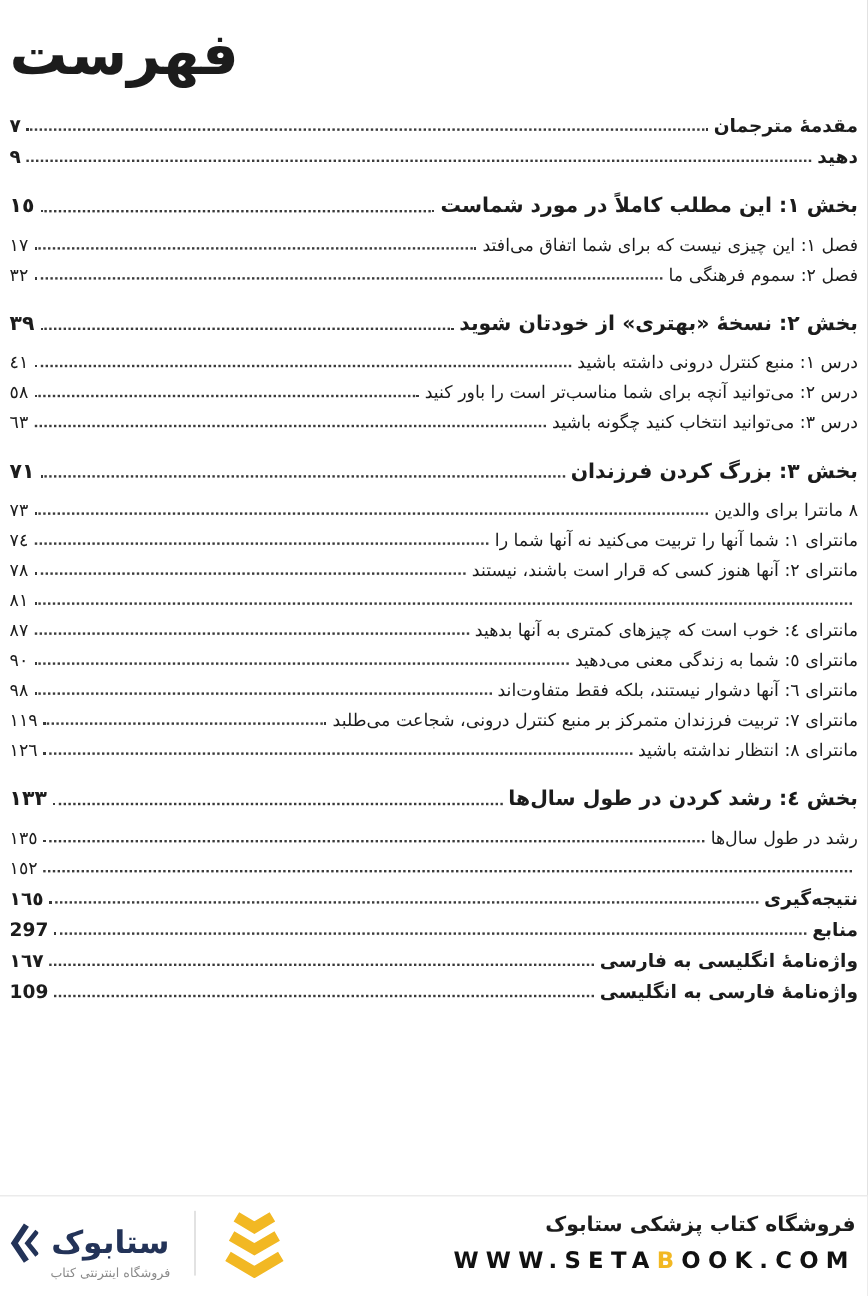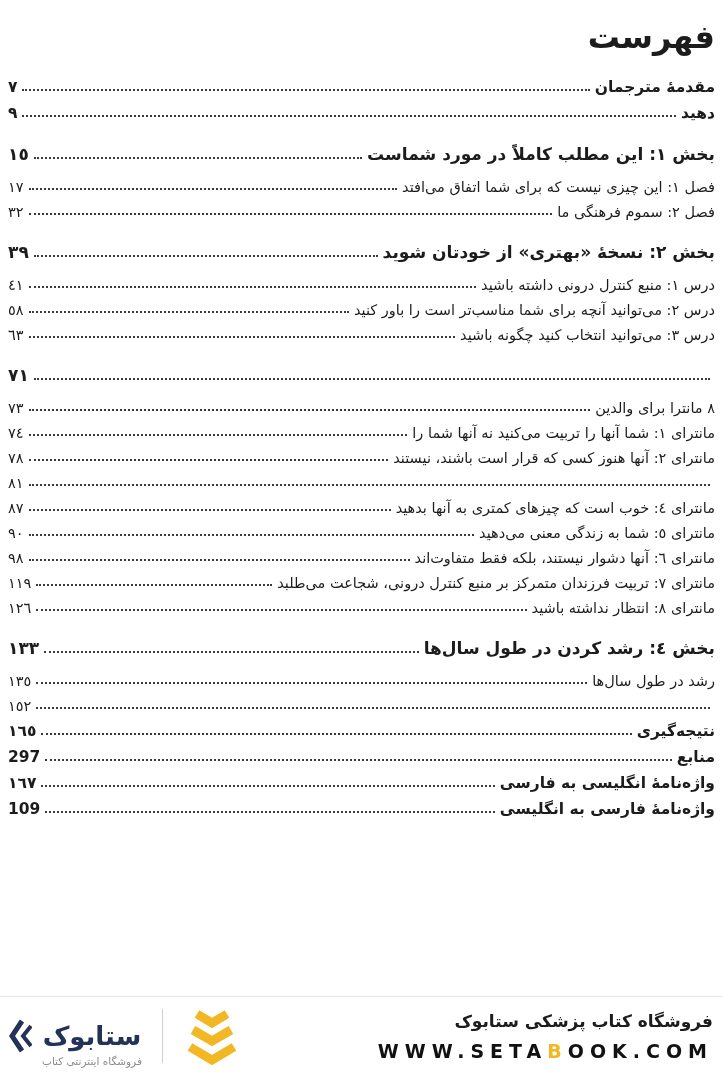--- a/index.html
+++ b/index.html
@@ -5,21 +5,21 @@
   :root { --gold:#F2B823; --navy:#233358; --ink:#1c1c1c; }
   * { box-sizing: border-box; margin: 0; padding: 0; }
   body { background:#888; font-family:"DejaVu Sans", sans-serif; }
   .page {
     position: relative; width: 723px; height: 1080px;
     background: #ffffff; margin: 0 auto; overflow: hidden;
     color: var(--ink);
   }
   .content { padding: 14px 8px 0 8px; direction: rtl; }
   h1.toc-title {
-    text-align: right; font-size: 32px; font-weight: bold;
+    text-align: left; font-size: 48px; font-weight: bold;
     margin: 4px 0 18px 0; letter-spacing: 0;
   }
   .toc-row { display: flex; align-items: flex-end; direction: rtl; }
   .toc-row .label { white-space: nowrap; }
   .toc-row .dots {
     flex: 1 1 auto; min-width: 10px;
     border-bottom: 2px dotted #3a3a3a;
     margin: 0 5px 5px 5px;
   }
   .toc-row .pagenum { white-space: nowrap; }
@@ -92,20 +92,21 @@
           <span class="label">درس ٢: می‌توانید آنچه برای شما مناسب‌تر است را باور کنید</span>
           <span class="dots"></span>
           <span class="pagenum">٥٨</span>
         </div>
         <div class="toc-row normal">
           <span class="label">درس ٣: می‌توانید انتخاب کنید چگونه باشید</span>
           <span class="dots"></span>
           <span class="pagenum">٦٣</span>
         </div>
         <div class="toc-row section">
+          <span class="label">بخش ٣:  بزرگ کردن فرزندان</span>
           <span class="dots"></span>
           <span class="pagenum">٧١</span>
         </div>
         <div class="toc-row normal">
           <span class="label">٨ مانترا برای والدین</span>
           <span class="dots"></span>
           <span class="pagenum">٧٣</span>
         </div>
         <div class="toc-row normal">
           <span class="label">مانترای ١: شما آنها را تربیت می‌کنید نه آنها شما را</span>

